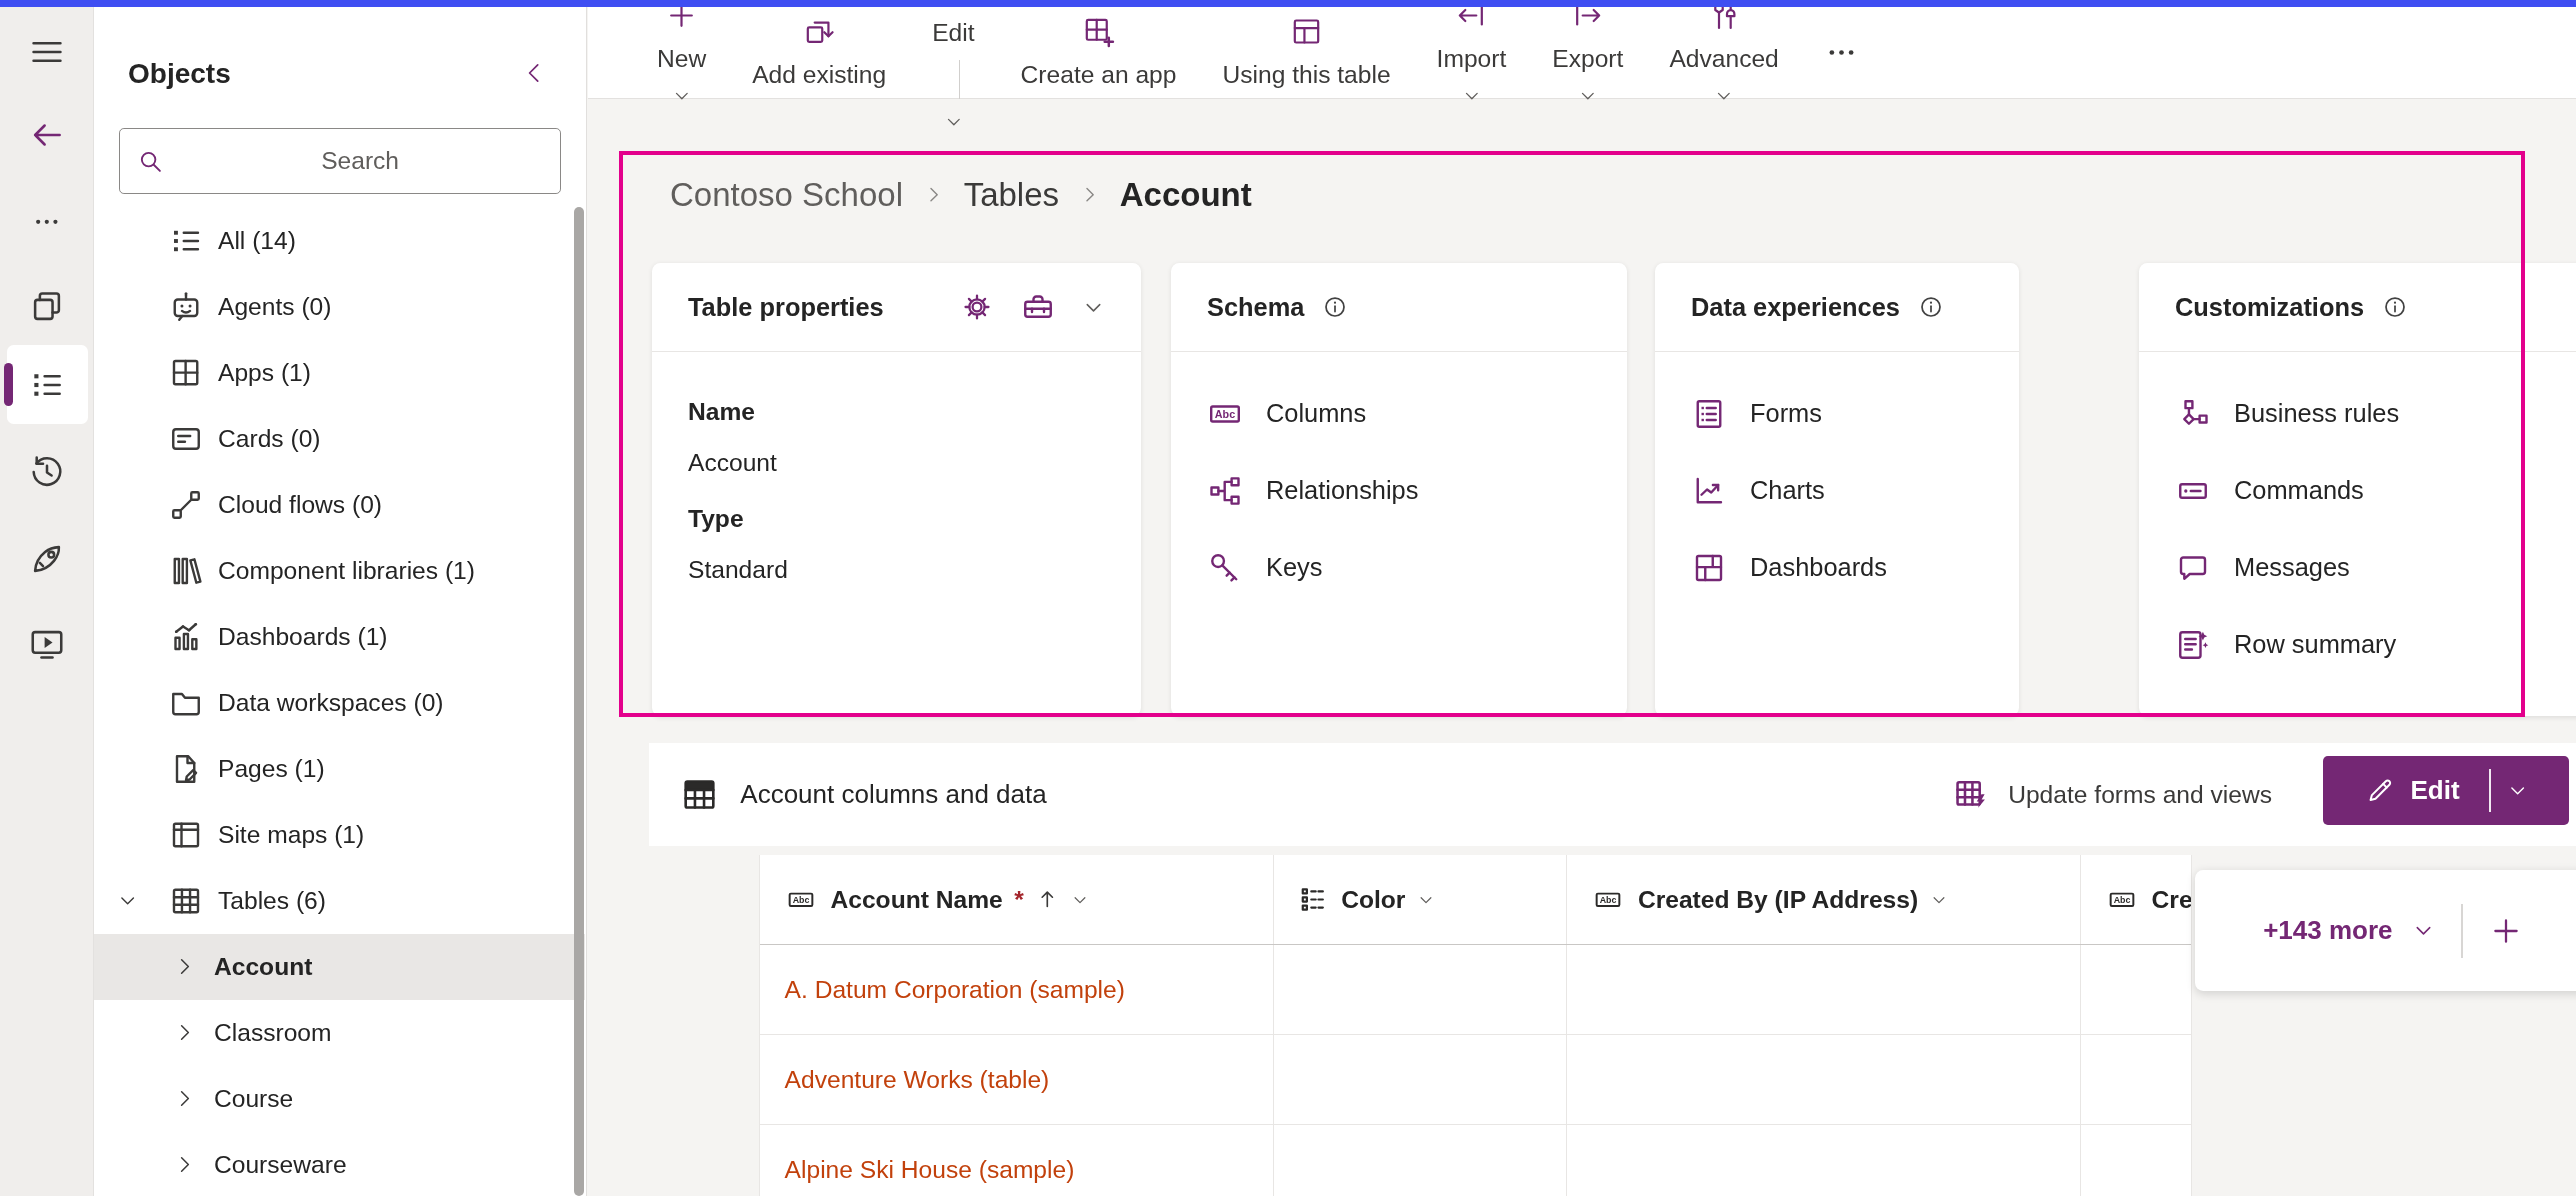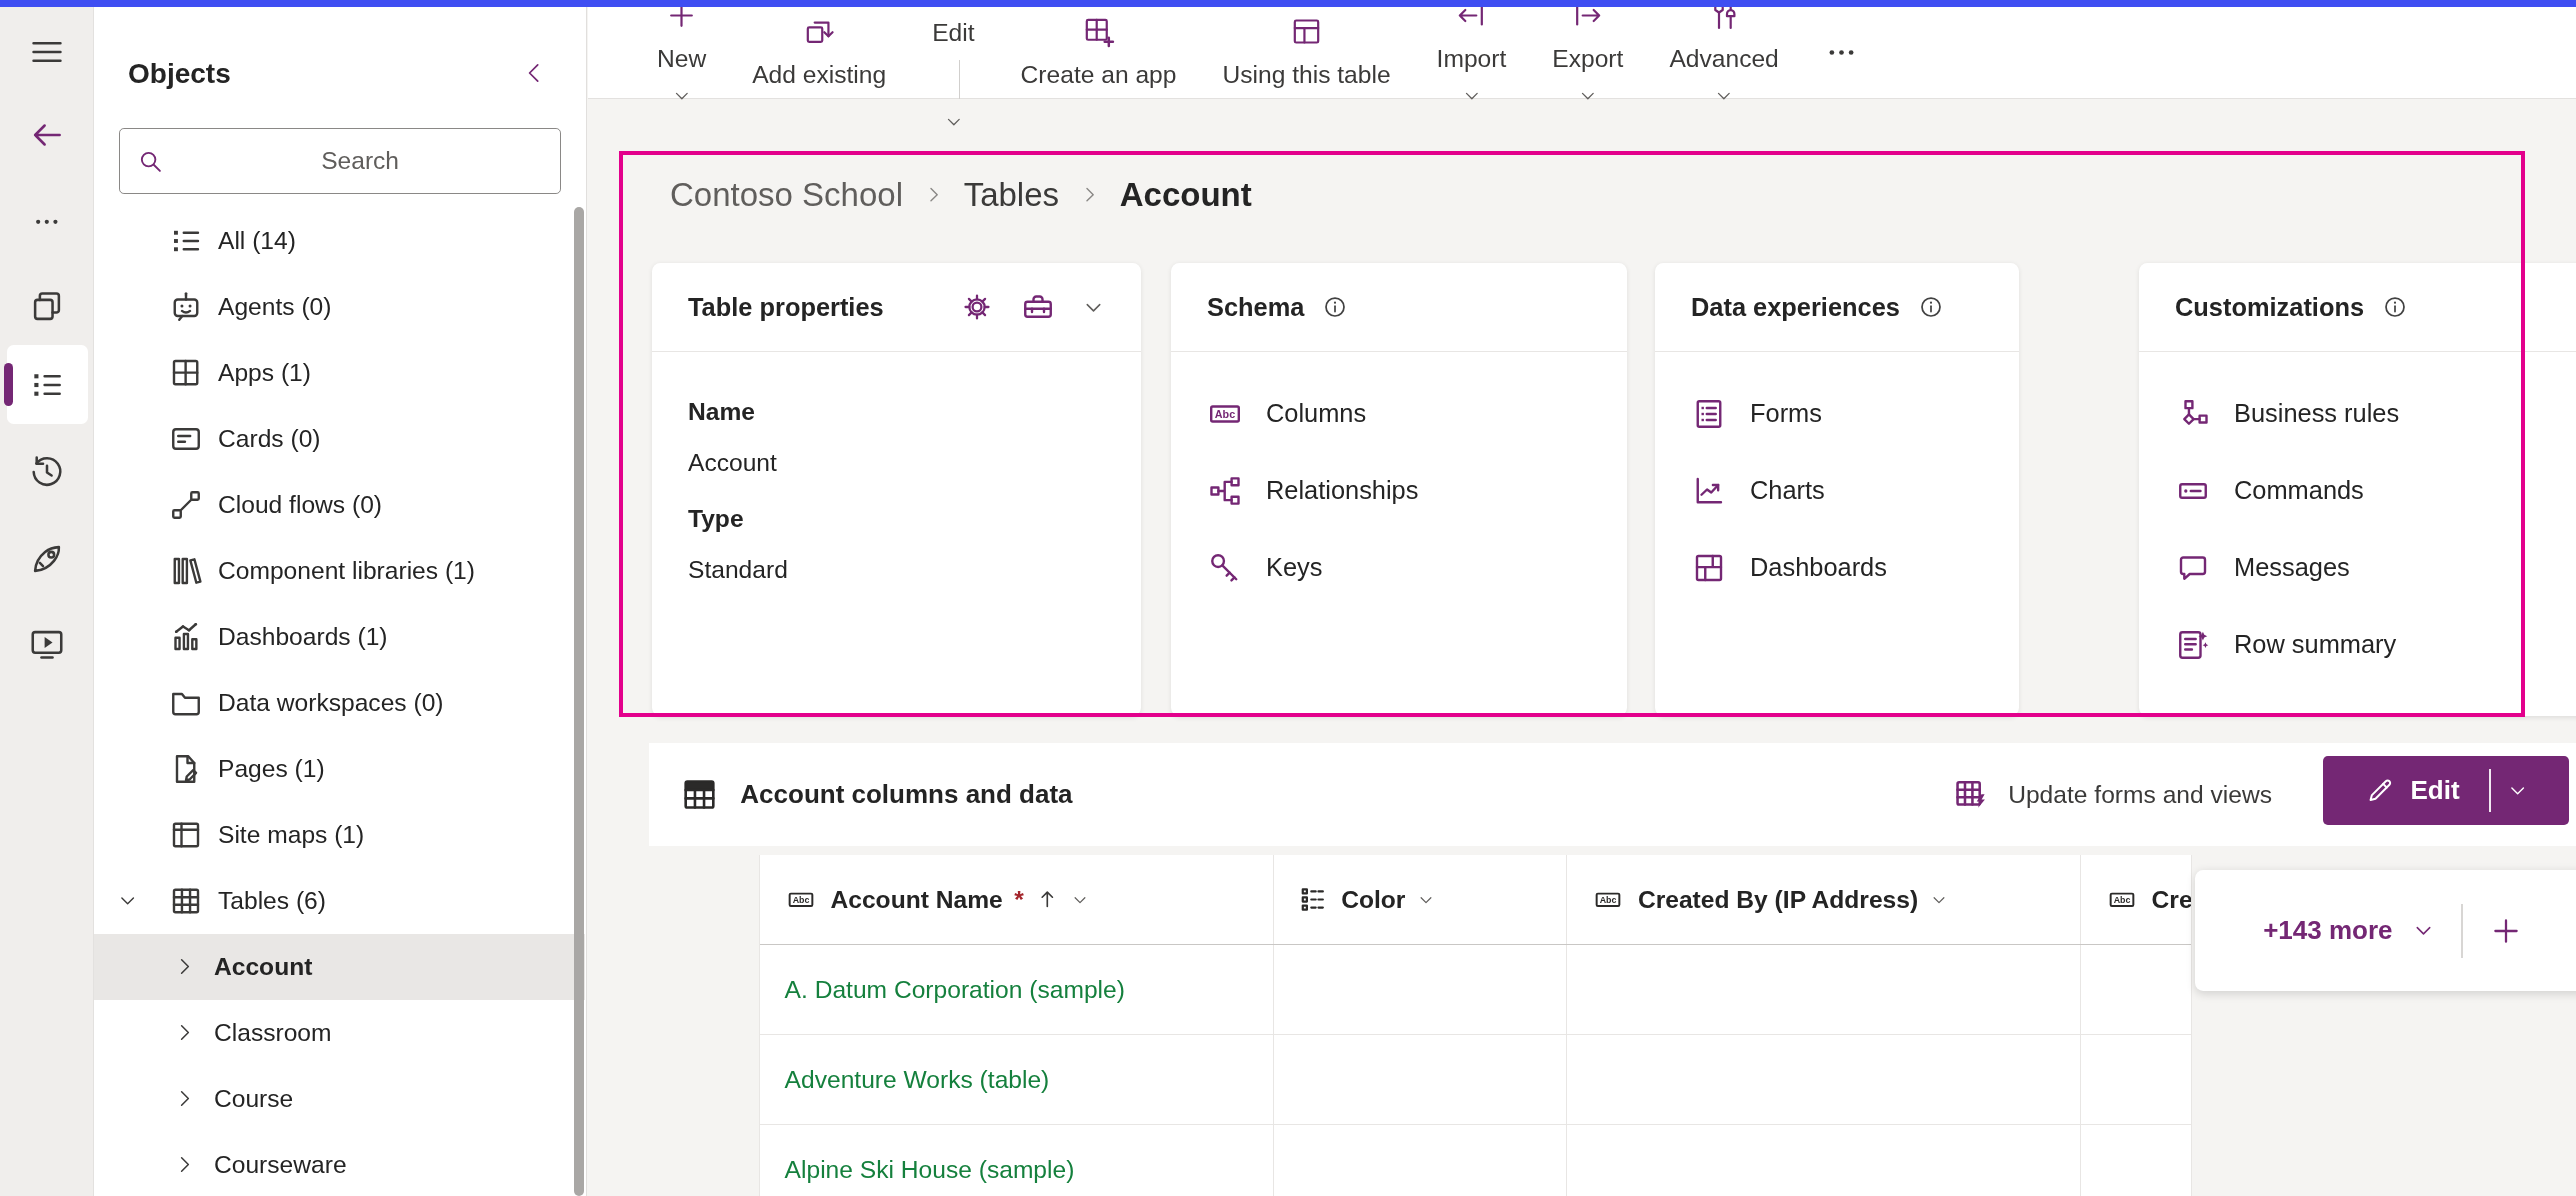--- a/index.html
+++ b/index.html
@@ -74,41 +74,41 @@
   .field-value{font-size:24.6px;margin-top:23px;}
   .card-item{display:flex;align-items:center;height:77px;font-size:25.4px;color:#242424;}
   .card-item .cic{width:36px;height:36px;color:var(--accent);margin-right:23px;}
 
   
   .highlight-rect{position:absolute;left:619px;top:151px;width:1906px;height:566px;border:4.1px solid var(--pink);z-index:40;pointer-events:none;}
 
   
   .section-bar{position:absolute;left:649px;top:743px;width:1927px;height:103px;background:#fff;display:flex;align-items:center;padding-left:31px;z-index:3;}
   .section-ic{width:39px;height:39px;color:#2b2a29;}
-  .section-title{font-size:26px;font-weight:700;margin-left:21.3px;}
+  .section-title{font-size:26px;font-weight:400;margin-left:21.3px;}
   .update-group{position:absolute;right:304px;top:0;height:103px;display:flex;align-items:center;gap:18px;font-size:24.6px;color:#3b3a39;}
   .update-group .uic{width:38px;height:38px;color:var(--accent);}
   .edit-btn{position:absolute;right:6.6px;top:13px;width:246px;height:69px;background:var(--accent);border-radius:4.9px;display:flex;align-items:center;justify-content:center;color:#fff;gap:16.4px;cursor:pointer;}
   .edit-btn .eic{width:29.6px;height:29.6px;}
   .edit-btn .elbl{font-size:26px;font-weight:700;}
   .edit-btn .ediv{width:1.6px;height:43px;background:rgba(255,255,255,.9);margin-left:13px;}
   .edit-btn .echev{width:21.3px;height:21.3px;}
 
   
   .grid{position:absolute;left:759px;top:855px;width:1433px;height:341px;background:#fff;border-left:0.8px solid #e8e6e4;border-right:0.8px solid #e8e6e4;z-index:3;}
   .grid-head{display:flex;height:90px;border-bottom:0.8px solid #c9c7c5;}
   .gh-cell{display:flex;align-items:center;padding-left:23px;border-right:0.8px solid #e8e6e4;font-size:24.6px;font-weight:600;color:#242424;gap:11.5px;overflow:hidden;white-space:nowrap;}
   .gh-cell:last-child{border-right:none;}
   .abc-ic{width:36px;height:29.6px;color:#2b2a29;}
   .opt-ic{width:33px;height:33px;color:#2b2a29;}
   .req{color:#a4262c;font-weight:700;}
   .sort-ic{width:24.6px;height:24.6px;color:#3b3a39;}
   .gh-chev{width:18px;height:18px;color:#605e5c;}
   .grid-row{display:flex;height:90px;border-bottom:0.8px solid #e8e6e4;}
-  .gr-cell{border-right:0.8px solid #e8e6e4;display:flex;align-items:center;padding-left:24.6px;font-size:24.6px;color:#15803d;overflow:hidden;white-space:nowrap;}
+  .gr-cell{border-right:0.8px solid #e8e6e4;display:flex;align-items:center;padding-left:24.6px;font-size:24.6px;color:#c2410c;overflow:hidden;white-space:nowrap;}
   .gr-cell:last-child{border-right:none;}
   .w1{width:514px;} .w2{width:294px;} .w3{width:514px;} .w4{width:110px;}
 
   
   .more-card{position:absolute;left:2195px;top:870px;width:396px;height:121px;background:#fff;border-radius:8.2px;box-shadow:0 2.5px 9.9px rgba(0,0,0,.14);display:flex;align-items:center;justify-content:center;z-index:30;color:var(--accent);}
   .more-label{font-size:26px;font-weight:600;white-space:nowrap;}
   .more-chev{width:23px;height:23px;margin-left:19.7px;}
   .more-div{width:1.6px;height:54px;background:#d8d6d4;margin:0 26px;}
   .more-plus{width:34px;height:34px;}
 </style>

